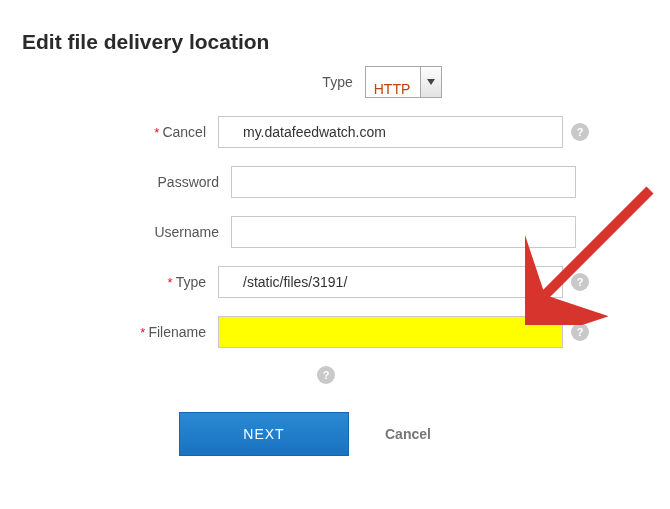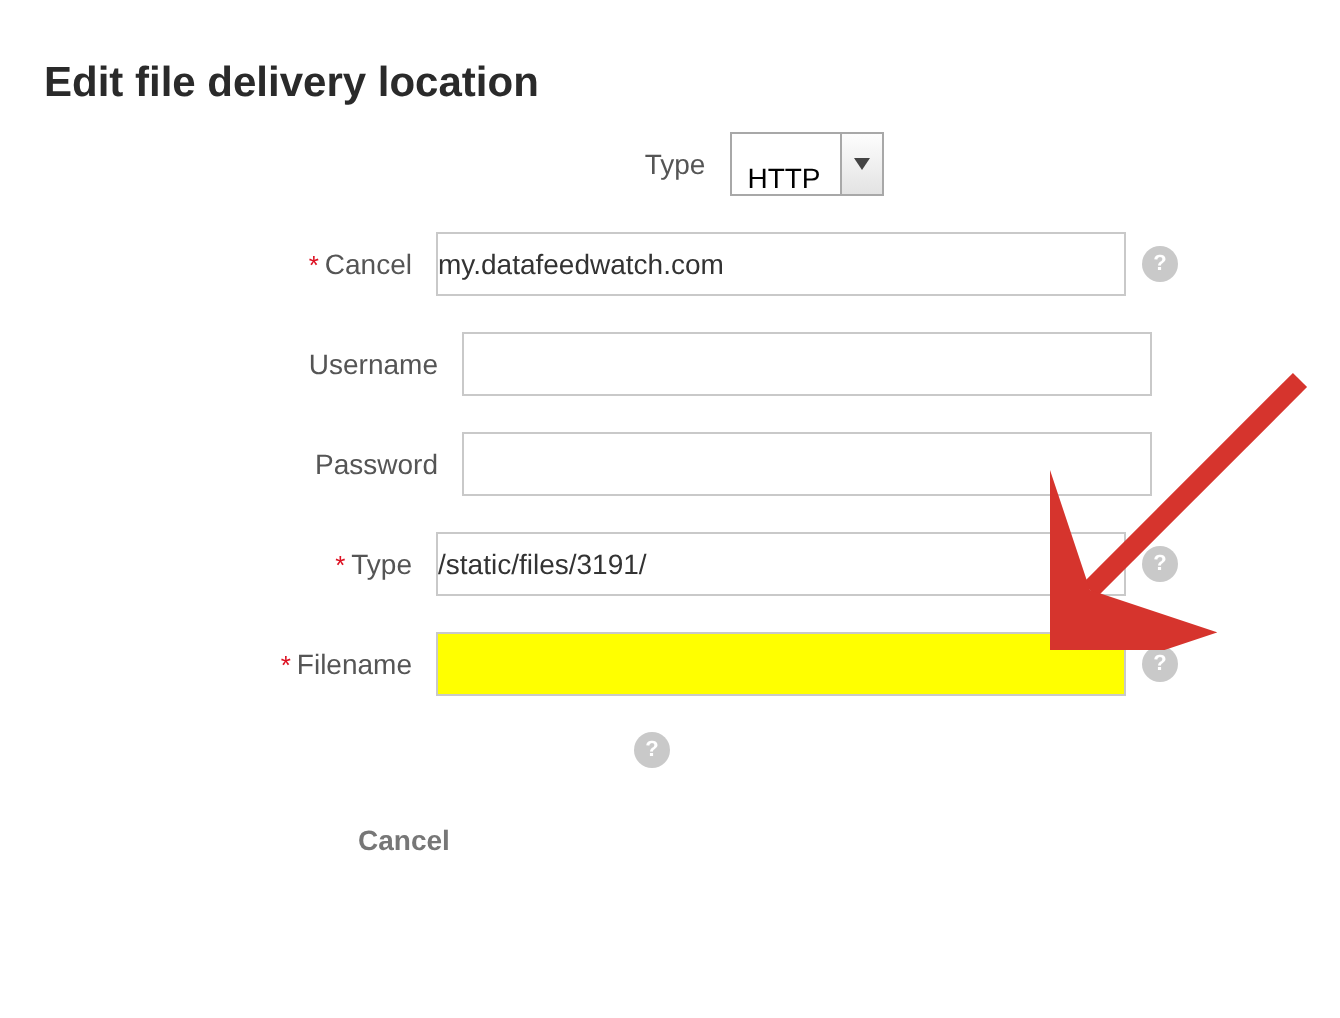--- a/index.html
+++ b/index.html
@@ -41,40 +41,40 @@
     }
     .input-cell {
       display: flex;
       align-items: center;
       gap: 8px;
     }
     input[type="text"], input[type="password"] {
       width: 345px;
       height: 32px;
       border: 1px solid #c9c9c9;
-      padding: 4px 0;
+      padding: 4px 24px;
       font-size: 14px;
       color: #333;
       background: #fff;
     }
     input.highlight {
       background: #ffff00;
     }
     .select-wrap {
       position: relative;
       display: inline-flex;
       align-items: stretch;
       height: 32px;
     }
     .select-text {
       border: 1px solid #a8a8a8;
       border-right: none;
       padding: 18px 10px 5px 8px;
       font-size: 14px;
-      color: #000000;
+      color: #c2410c;
       background: #fff;
       display: flex;
       align-items: center;
       min-width: 55px;
     }
     .select-text.wide { min-width: 60px; }
     .select-btn {
       width: 22px;
       border: 1px solid #a8a8a8;
       background: linear-gradient(#fdfdfd, #e3e3e3);
@@ -157,38 +157,38 @@
       <span class="req">*</span><span>Cancel</span>
     </div>
     <div class="input-cell">
       <input type="text" value="my.datafeedwatch.com" style="">
       <div class="help">?</div>
     </div>
   </div>
 
   <div class="form-row">
     <div class="label-cell">
+      <span>Password</span>
+    </div>
+    <div class="input-cell">
+      <input type="password" value="" style="">
+    </div>
+  </div>
+
+  <div class="form-row">
+    <div class="label-cell">
       <span>Username</span>
     </div>
     <div class="input-cell">
       <input type="text" value="" style="">
     </div>
   </div>
 
   <div class="form-row">
     <div class="label-cell">
-      <span>Password</span>
-    </div>
-    <div class="input-cell">
-      <input type="password" value="" style="">
-    </div>
-  </div>
-
-  <div class="form-row">
-    <div class="label-cell">
       <span class="req">*</span><span>Type</span>
     </div>
     <div class="input-cell">
       <input type="text" value="/static/files/3191/" style="">
       <div class="help">?</div>
     </div>
   </div>
 
   <div class="form-row">
     <div class="label-cell">
@@ -200,20 +200,21 @@
     </div>
   </div>
 
   <div class="form-row">
     <div class="input-cell">
       <div class="help">?</div>
     </div>
   </div>
 
   <div class="actions">
+    <button class="btn-primary">NEXT</button>
     <button class="btn-cancel">Cancel</button>
   </div>
 </div>
 
 <svg class="arrow-annotation" width="140" height="150">
   <defs>
     <marker id="ah" markerWidth="12" markerHeight="12" refX="3" refY="6" orient="auto">
       <path d="M0,0 L12,6 L0,12 L3,6 Z" fill="#d6342d"></path>
     </marker>
   </defs>

